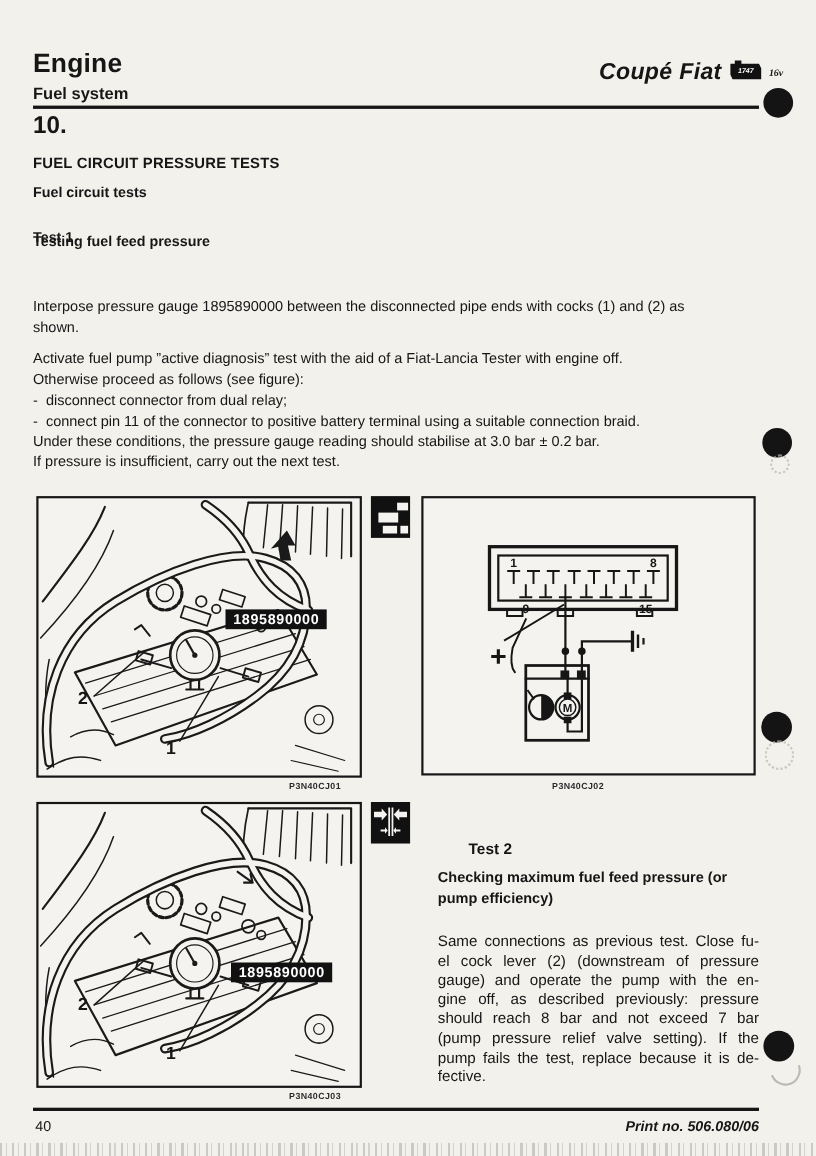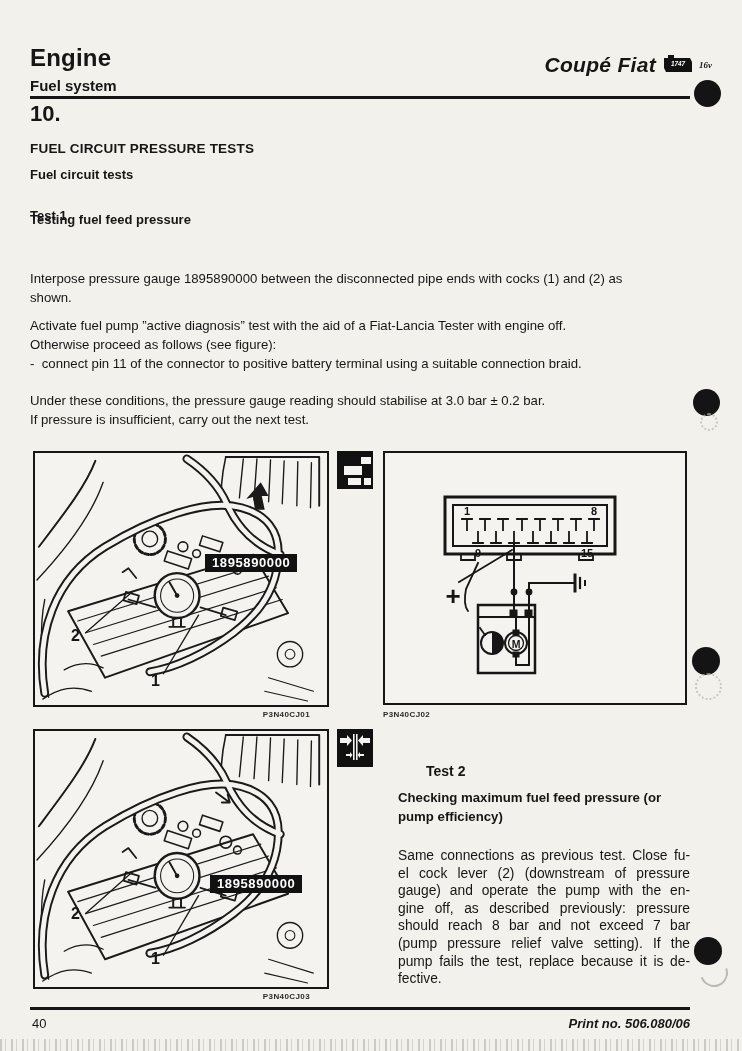--- a/index.html
+++ b/index.html
@@ -26,21 +26,21 @@
   .tline{white-space:pre-wrap;}
 
   
   .figure{position:absolute;background:#f4f3ef;border:2.5px solid #161616;}
   .fig1{left:33px;top:451px;width:292px;height:252px;}
   .fig2{left:383px;top:451px;width:300px;height:250px;}
   .fig3{left:33px;top:729px;width:292px;height:256px;}
   .figure svg.artsvg{position:absolute;left:0;top:0;width:100%;height:100%;}
   .fig-caption{font-size:8px;font-weight:bold;color:#2a2a2a;letter-spacing:.4px;}
   .cap1{left:33px;top:710px;width:277px;text-align:right;}
-  .cap2{left:383px;top:710px;width:285px;text-align:left;}
+  .cap2{left:383px;top:710px;width:285px;text-align:center;}
   .cap3{left:33px;top:992px;width:277px;text-align:right;}
   .tool-label{position:absolute;background:#111;color:#fff;font-size:13px;font-weight:bold;
               padding:1px 7px 2px;letter-spacing:.6px;}
   .fig1 .tool-label{left:170px;top:101px;}
   .fig3 .tool-label{left:175px;top:144px;}
   .callout{position:absolute;font-size:16px;font-weight:bold;}
   .callout-upper{left:36px;top:174px;}
   .callout-lower{left:116px;top:219px;}
   .fig3 .filled-arrow{display:none}
   .fig1 .open-arrow{display:none}
@@ -102,20 +102,21 @@
   <div class="abs t1-label">Test 1</div>
   <div class="abs t1-heading">Testing fuel feed pressure</div>
 
   <div class="abs para p2">
       <div class="tline">Interpose pressure gauge 1895890000 between the disconnected pipe ends with cocks (1) and (2) as</div>
       <div class="tline tline-last">shown.</div>
     </div>
   <div class="abs para p3">
       <div class="tline">Activate fuel pump ”active diagnosis” test with the aid of a Fiat-Lancia Tester with engine off.</div>
       <div class="tline">Otherwise proceed as follows (see figure):</div>
+      <div class="tline">-  disconnect connector from dual relay;</div>
       <div class="tline tline-last">-  connect pin 11 of the connector to positive battery terminal using a suitable connection braid.</div>
     </div>
   <div class="abs para p4">
       <div class="tline">Under these conditions, the pressure gauge reading should stabilise at 3.0 bar ± 0.2 bar.</div>
       <div class="tline tline-last">If pressure is insufficient, carry out the next test.</div>
     </div>
 
   <div class="figure fig1">
     <div>
   <svg class="artsvg" viewBox="0 0 300 258" preserveAspectRatio="none">

